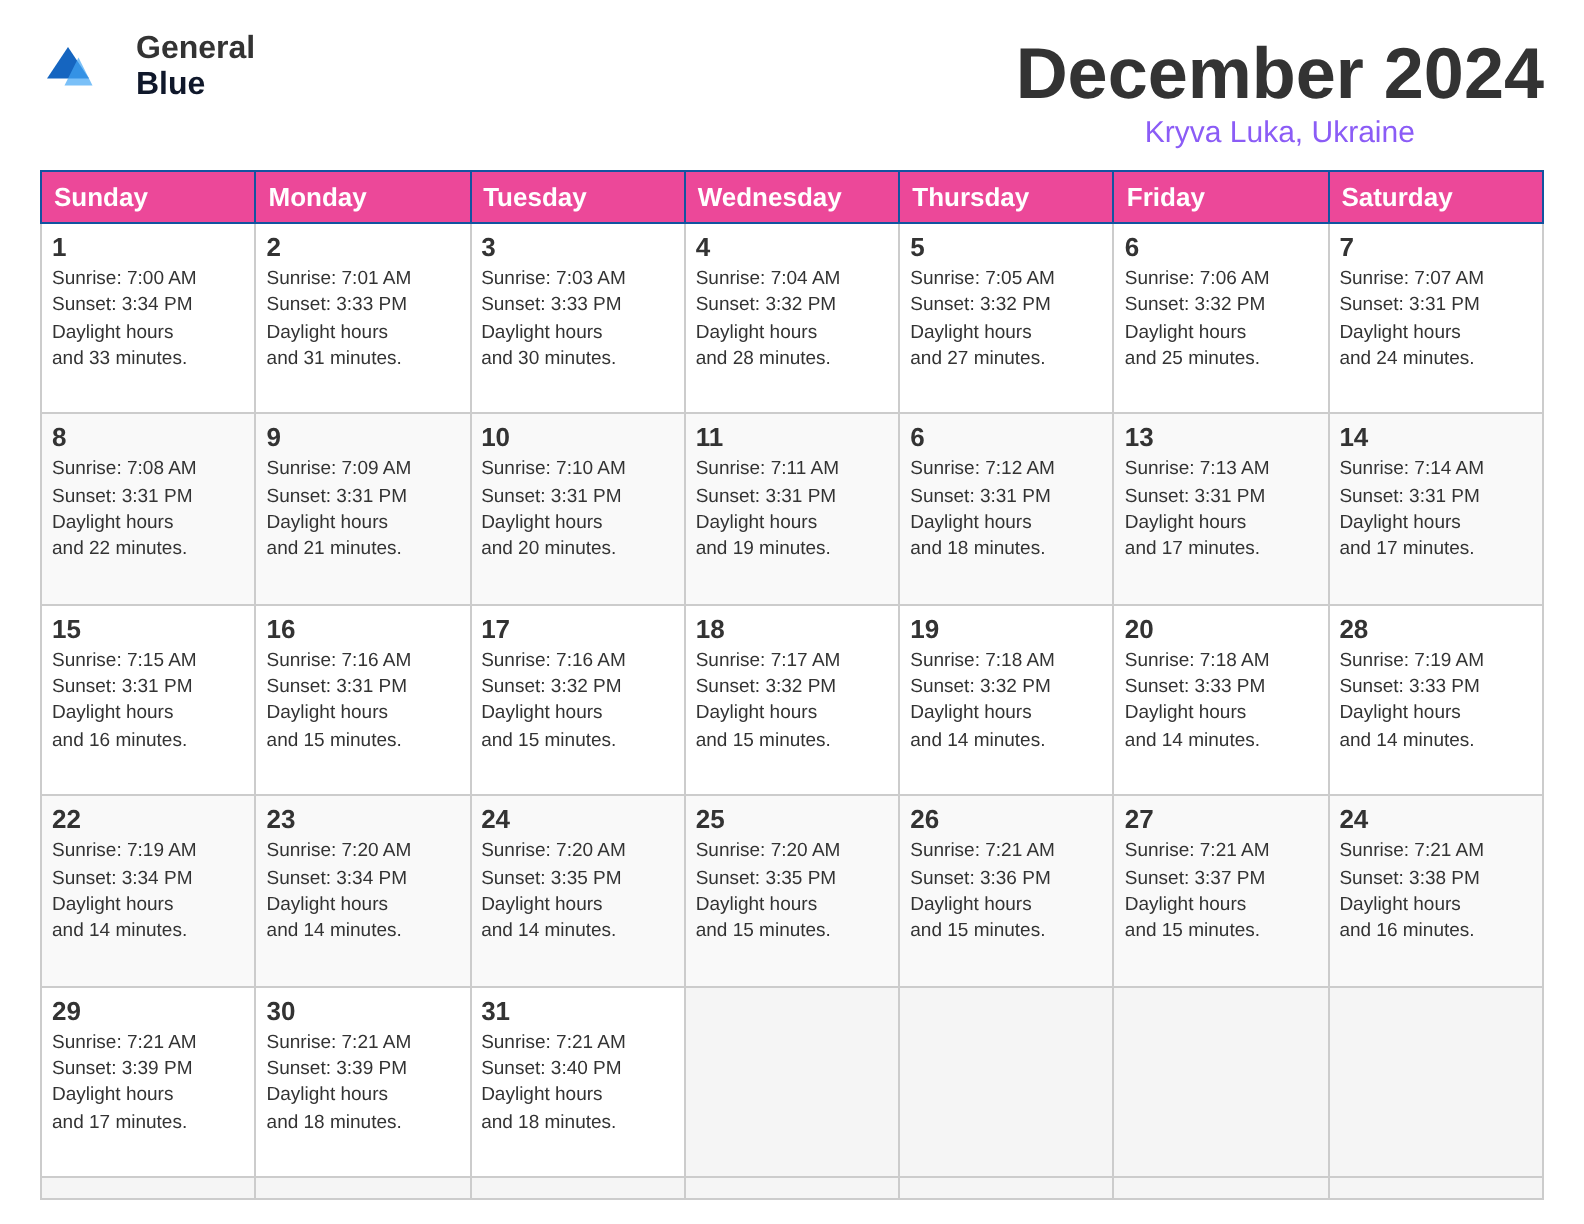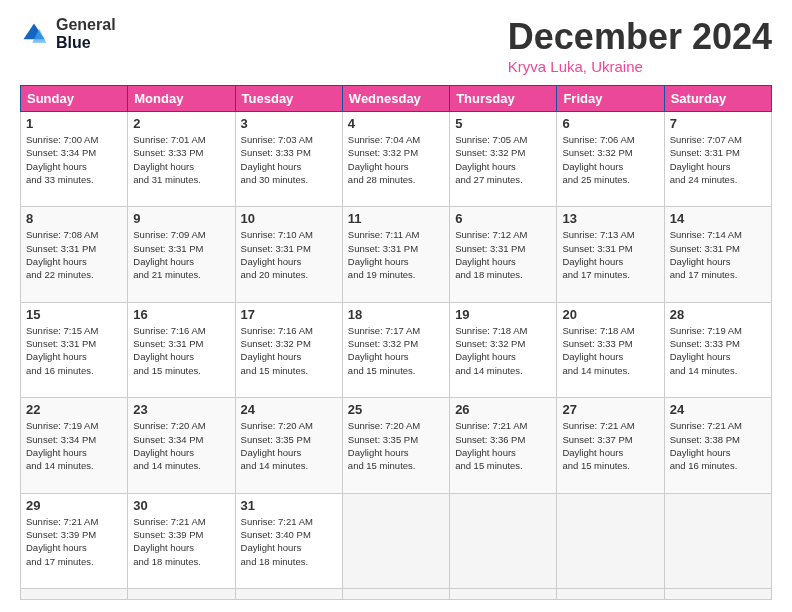--- a/index.html
+++ b/index.html
@@ -19,21 +19,21 @@
     }
     .header {
       display: flex;
       justify-content: space-between;
       align-items: flex-start;
       margin-bottom: 10px;
     }
     .logo {
       display: flex;
       align-items: center;
-      gap: 8px;
+      gap: 20px;
     }
     .logo-text {
       display: flex;
       flex-direction: column;
       line-height: 1.1;
     }
     .logo-general {
       font-size: 16px;
       font-weight: bold;
       color: #333;
@@ -41,30 +41,30 @@
     .logo-blue {
       font-size: 16px;
       font-weight: bold;
       color: #0f172a;
     }
     .logo-icon {
       width: 28px;
       height: 28px;
     }
     .title-block {
-      text-align: left;
+      text-align: center;
     }
     .month-title {
       font-size: 36px;
       font-weight: bold;
       color: #333;
     }
     .location {
       font-size: 15px;
-      color: #ec4899;
+      color: #8b5cf6;
     }
     .calendar {
       flex: 1;
       border: 1px solid #ccc;
       border-collapse: collapse;
       width: 100%;
       table-layout: fixed;
     }
     .calendar th {
       background-color: #ec4899;

